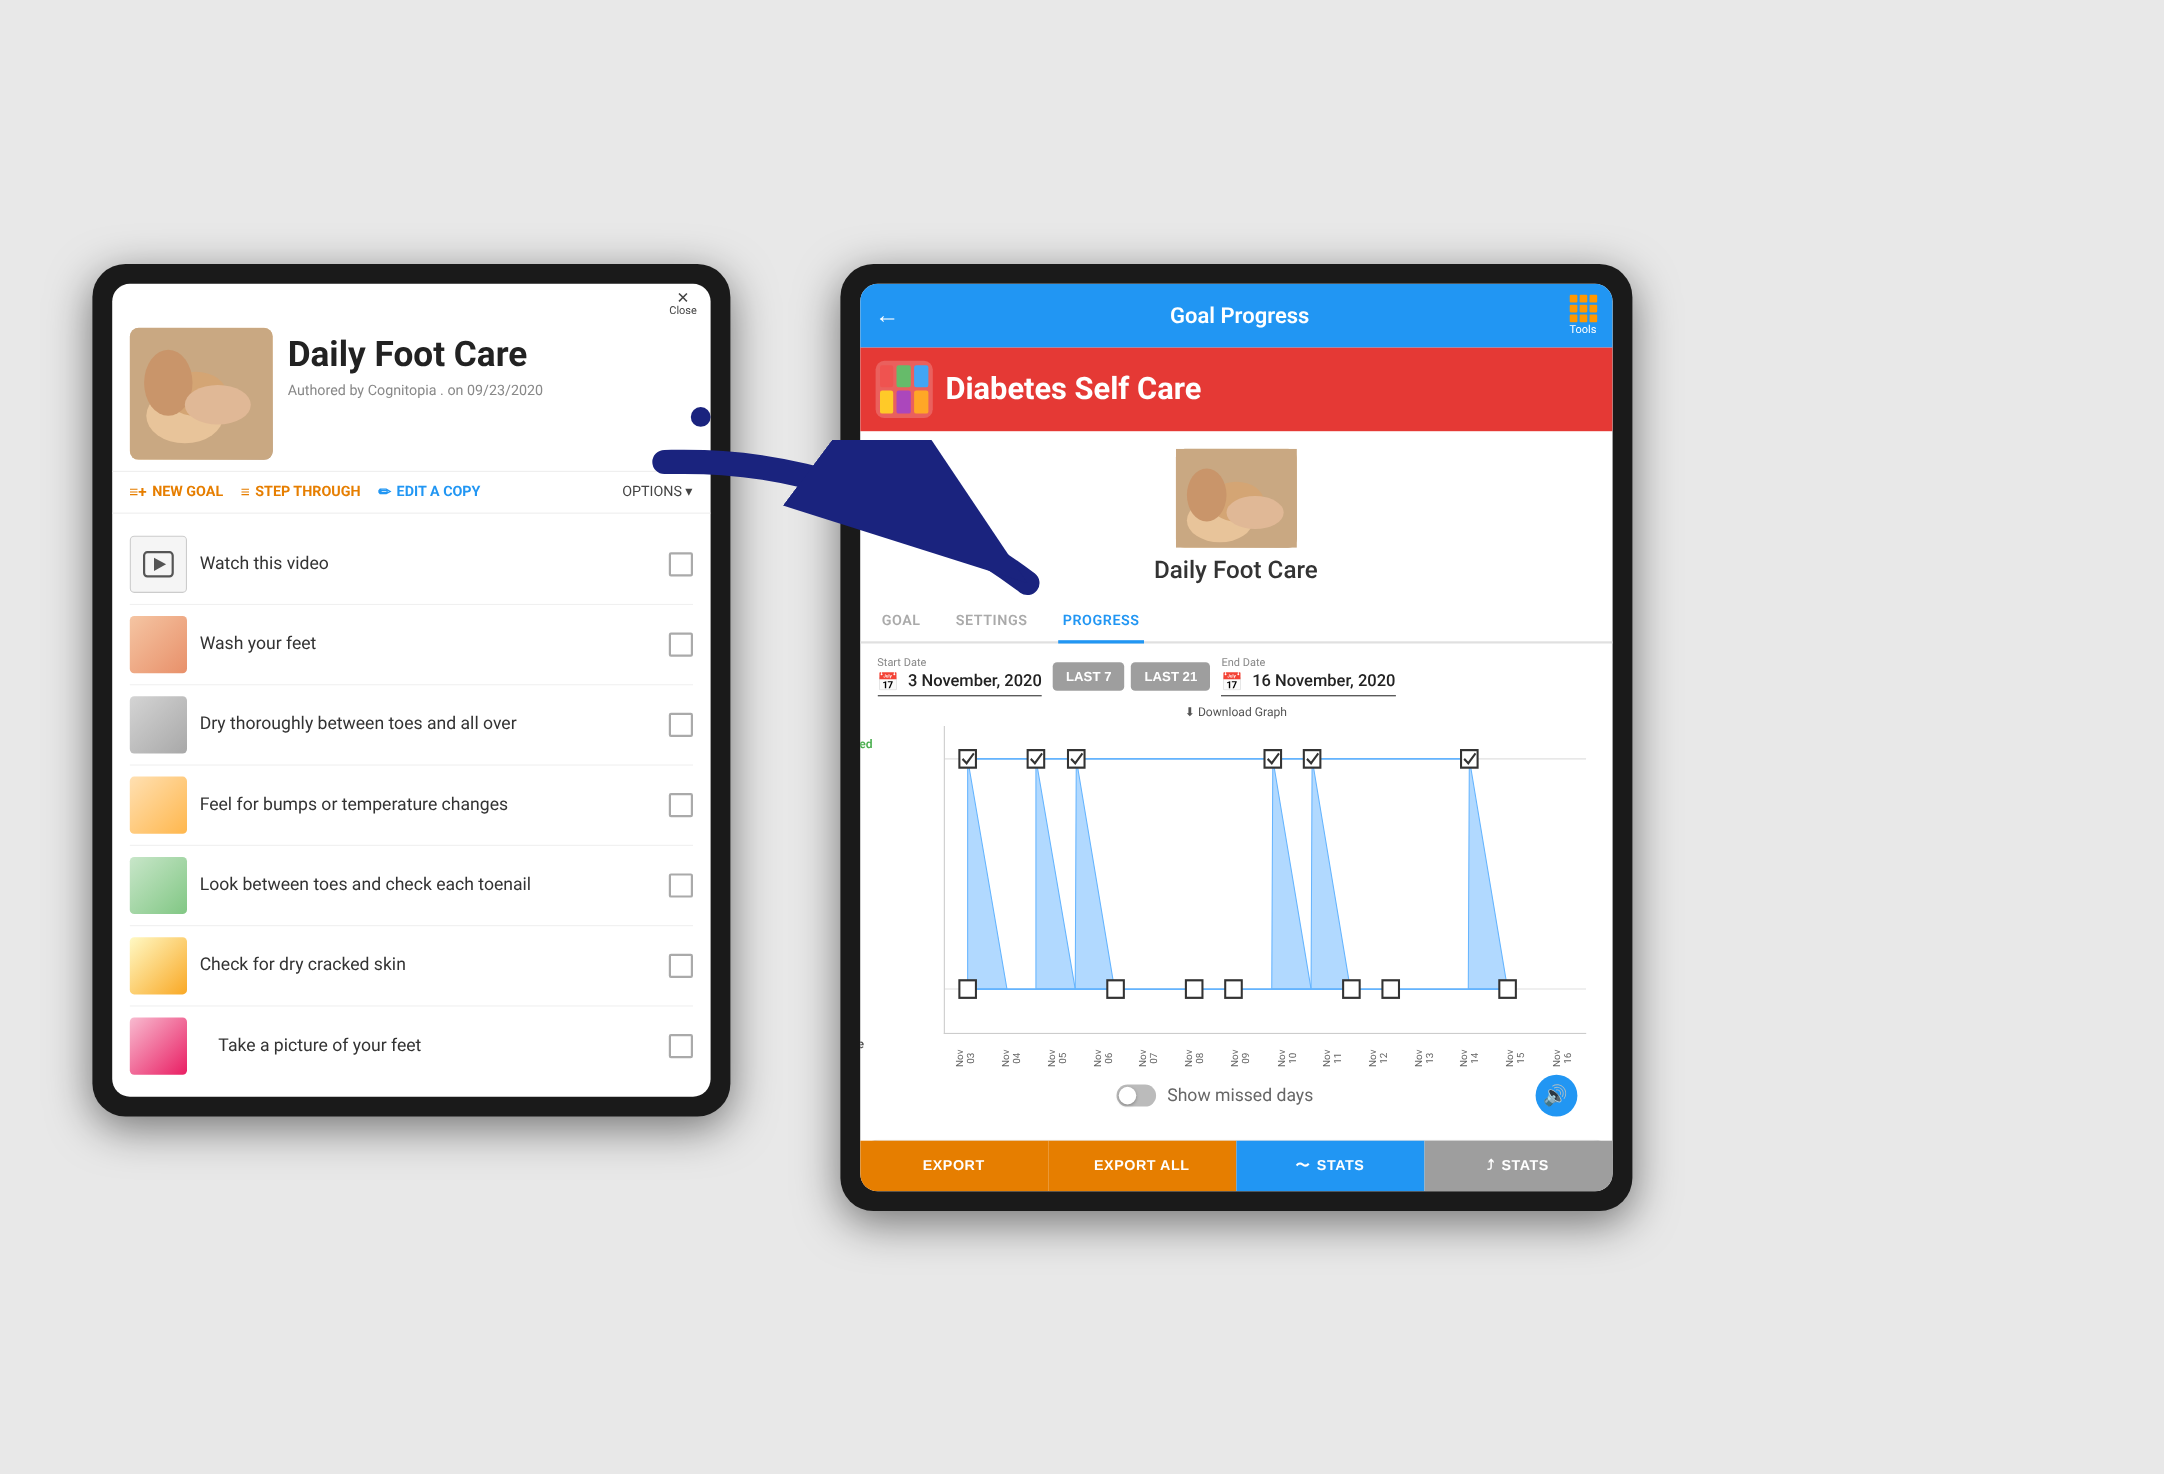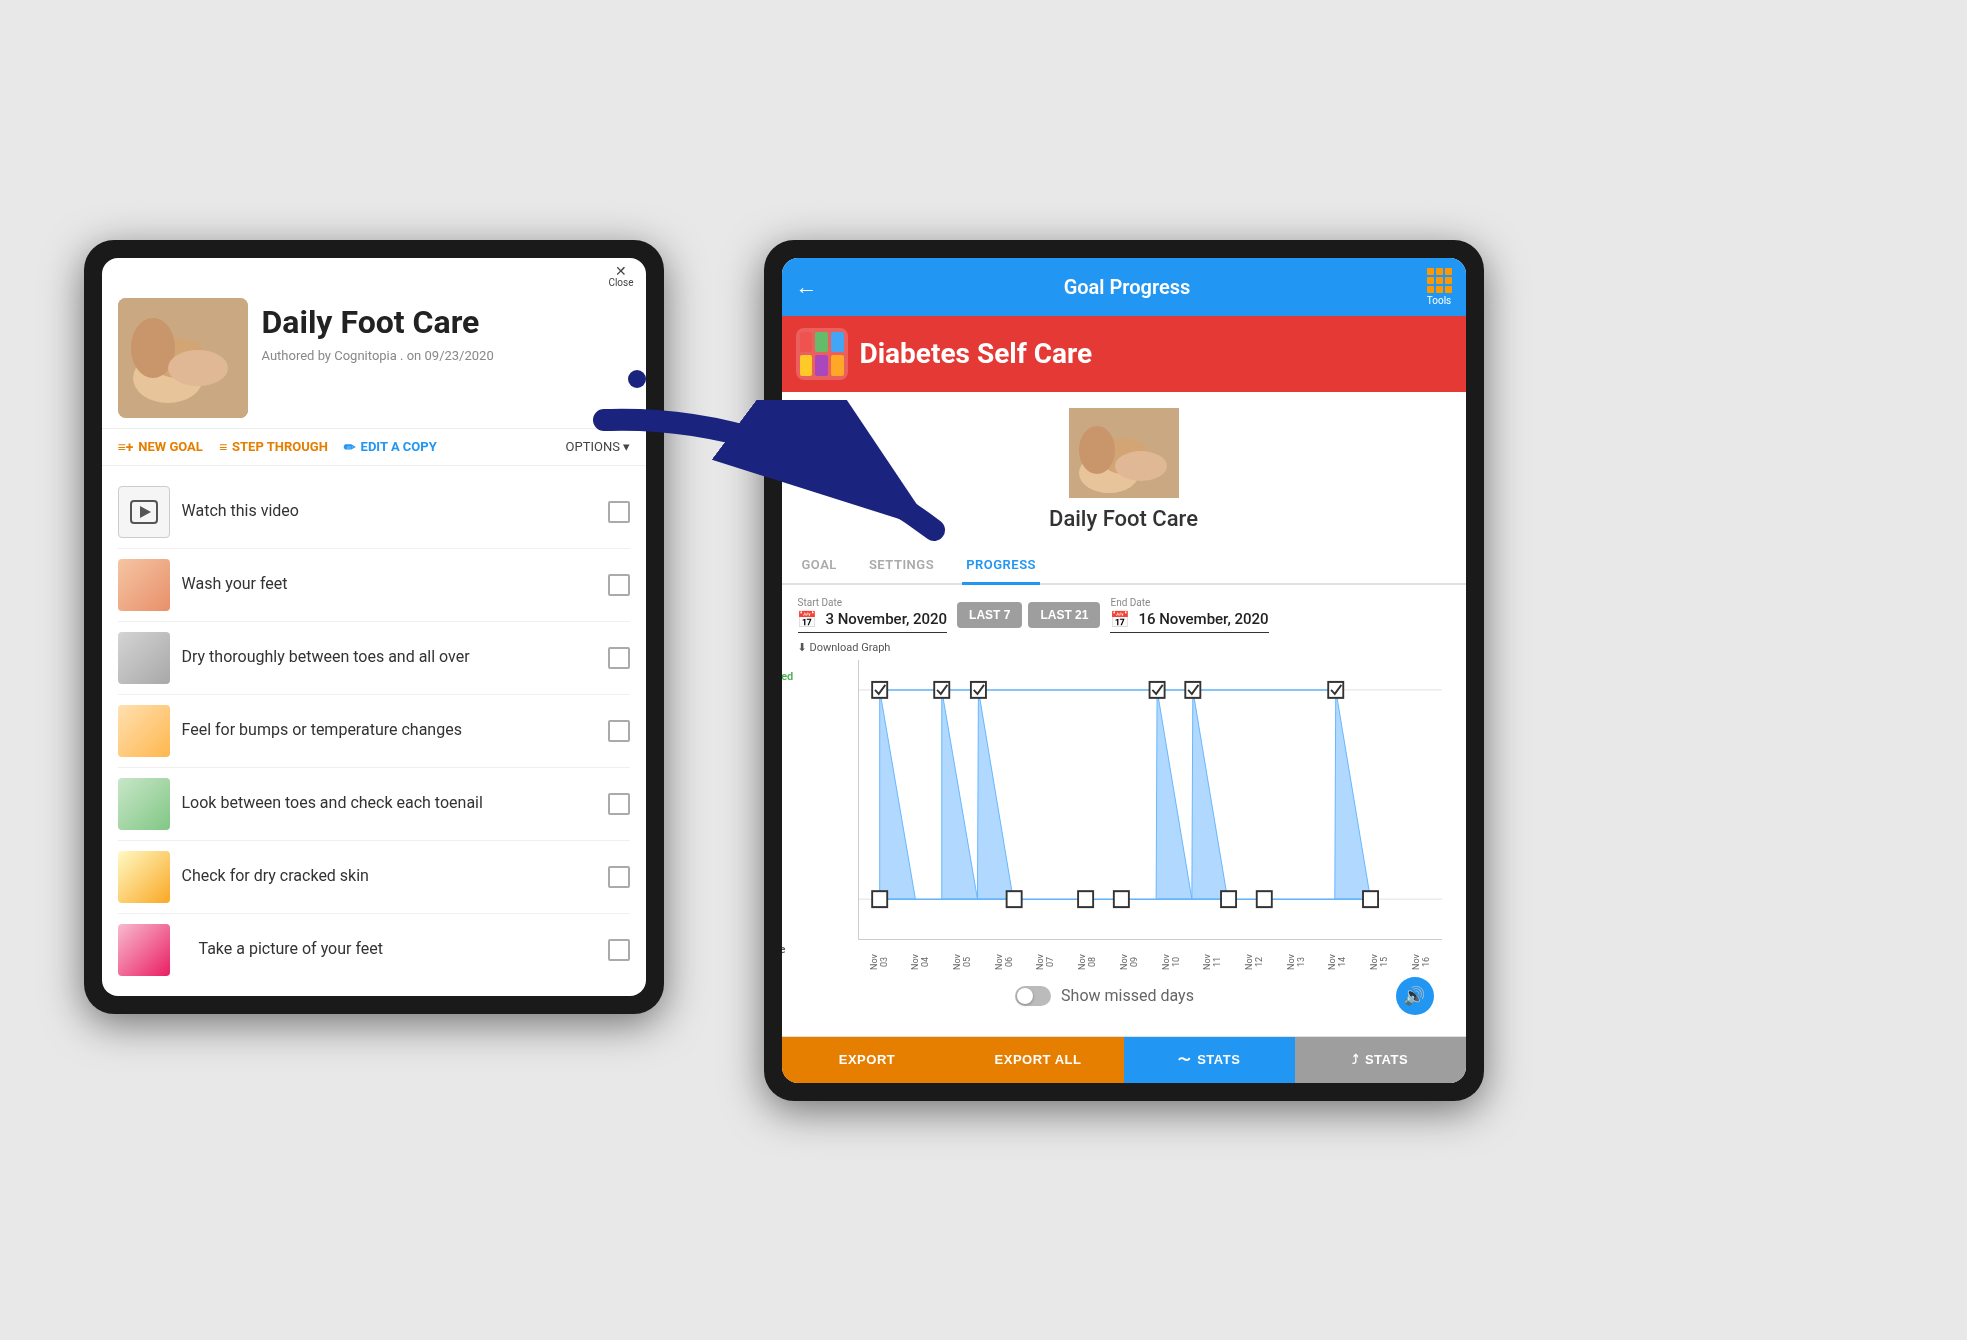--- a/index.html
+++ b/index.html
@@ -376,21 +376,21 @@
       border: none;
       border-radius: 4px;
       padding: 6px 12px;
       font-size: 12px;
       font-weight: 700;
       cursor: pointer;
     }
 
     .download-row {
       display: flex;
-      justify-content: flex-start;
+      justify-content: center;
       margin-bottom: 6px;
     }
 
     .download-link {
       font-size: 11px;
       color: #555;
       cursor: pointer;
       display: flex;
       align-items: center;
       gap: 4px;
@@ -488,20 +488,21 @@
       border: none;
       border-radius: 6px;
       cursor: pointer;
       letter-spacing: 0.5px;
     }
 
     .bottom-btns {
       display: flex;
       gap: 0;
       border-top: 1px solid #e0e0e0;
+      border-radius: 17px;
     }
 
     .bottom-btn {
       flex: 1;
       padding: 14px 6px;
       text-align: center;
       font-size: 13px;
       font-weight: 700;
       cursor: pointer;
       display: flex;

